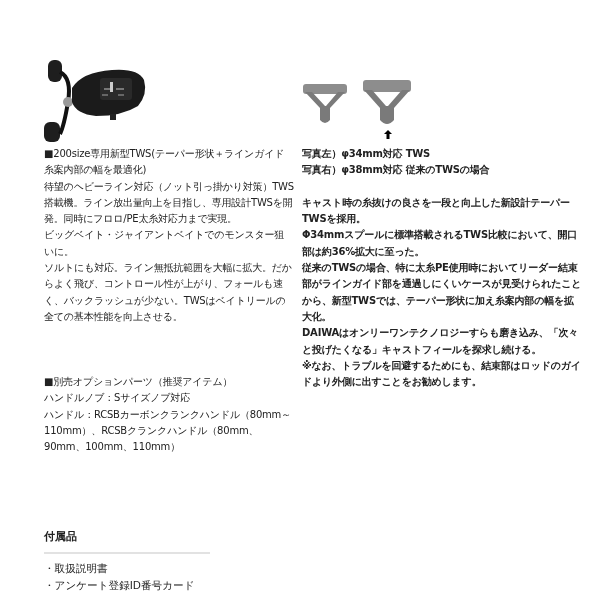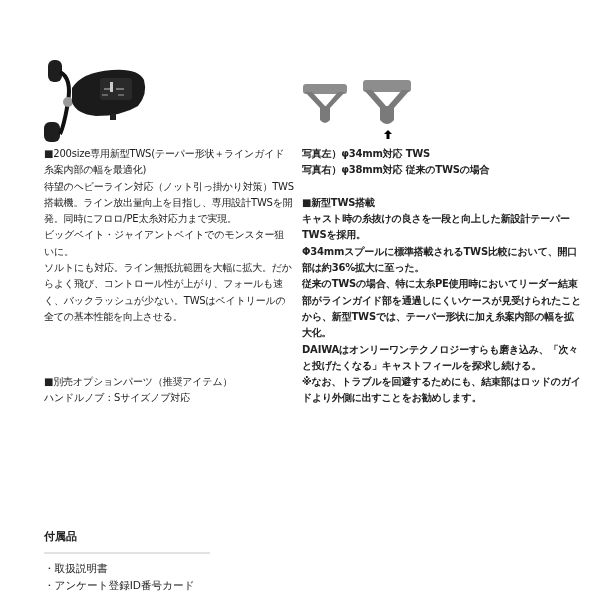--- a/index.html
+++ b/index.html
@@ -57,27 +57,27 @@
 <div class="col col-left">
   <p class="p">■200size専用新型TWS(テーパー形状＋ラインガイド糸案内部の幅を最適化)</p>
   <p class="p">待望のヘビーライン対応（ノット引っ掛かり対策）TWS搭載機。ライン放出量向上を目指し、専用設計TWSを開発。同時にフロロ/PE太糸対応力まで実現。</p>
   <p class="p">ビッグベイト・ジャイアントベイトでのモンスター狙いに。</p>
   <p class="p">ソルトにも対応。ライン無抵抗範囲を大幅に拡大。だからよく飛び、コントロール性が上がり、フォールも速く、バックラッシュが少ない。TWSはベイトリールの全ての基本性能を向上させる。</p>
   <div class="gap"></div>
     <div class="gap"></div>
     <div class="gap"></div>
   <p class="p">■別売オプションパーツ（推奨アイテム）</p>
   <p class="p">ハンドルノブ：Sサイズノブ対応</p>
+  <p class="p">ハンドル：RCSBカーボンクランクハンドル（80mm～110mm）、RCSBクランクハンドル（80mm、90mm、100mm、110mm）</p>
 </div>
 
 <div class="col col-right">
   <p class="p">写真左）φ34mm対応 TWS</p>
   <p class="p">写真右）φ38mm対応 従来のTWSの場合</p>
   <div class="gap"></div>
-  <p class="p">■新型TWS搭載</p>
   <p class="p">キャスト時の糸抜けの良さを一段と向上した新設計テーパーTWSを採用。</p>
   <p class="p">Φ34mmスプールに標準搭載されるTWS比較において、開口部は約36%拡大に至った。</p>
   <p class="p">従来のTWSの場合、特に太糸PE使用時においてリーダー結束部がラインガイド部を通過しにくいケースが見受けられたことから、新型TWSでは、テーパー形状に加え糸案内部の幅を拡大化。</p>
   <p class="p">DAIWAはオンリーワンテクノロジーすらも磨き込み、「次々と投げたくなる」キャストフィールを探求し続ける。</p>
   <p class="p">※なお、トラブルを回避するためにも、結束部はロッドのガイドより外側に出すことをお勧めします。</p>
 </div>
 
 <div class="accessories">
   <p class="acc-title">付属品</p>
   <div class="acc-divider"></div>

